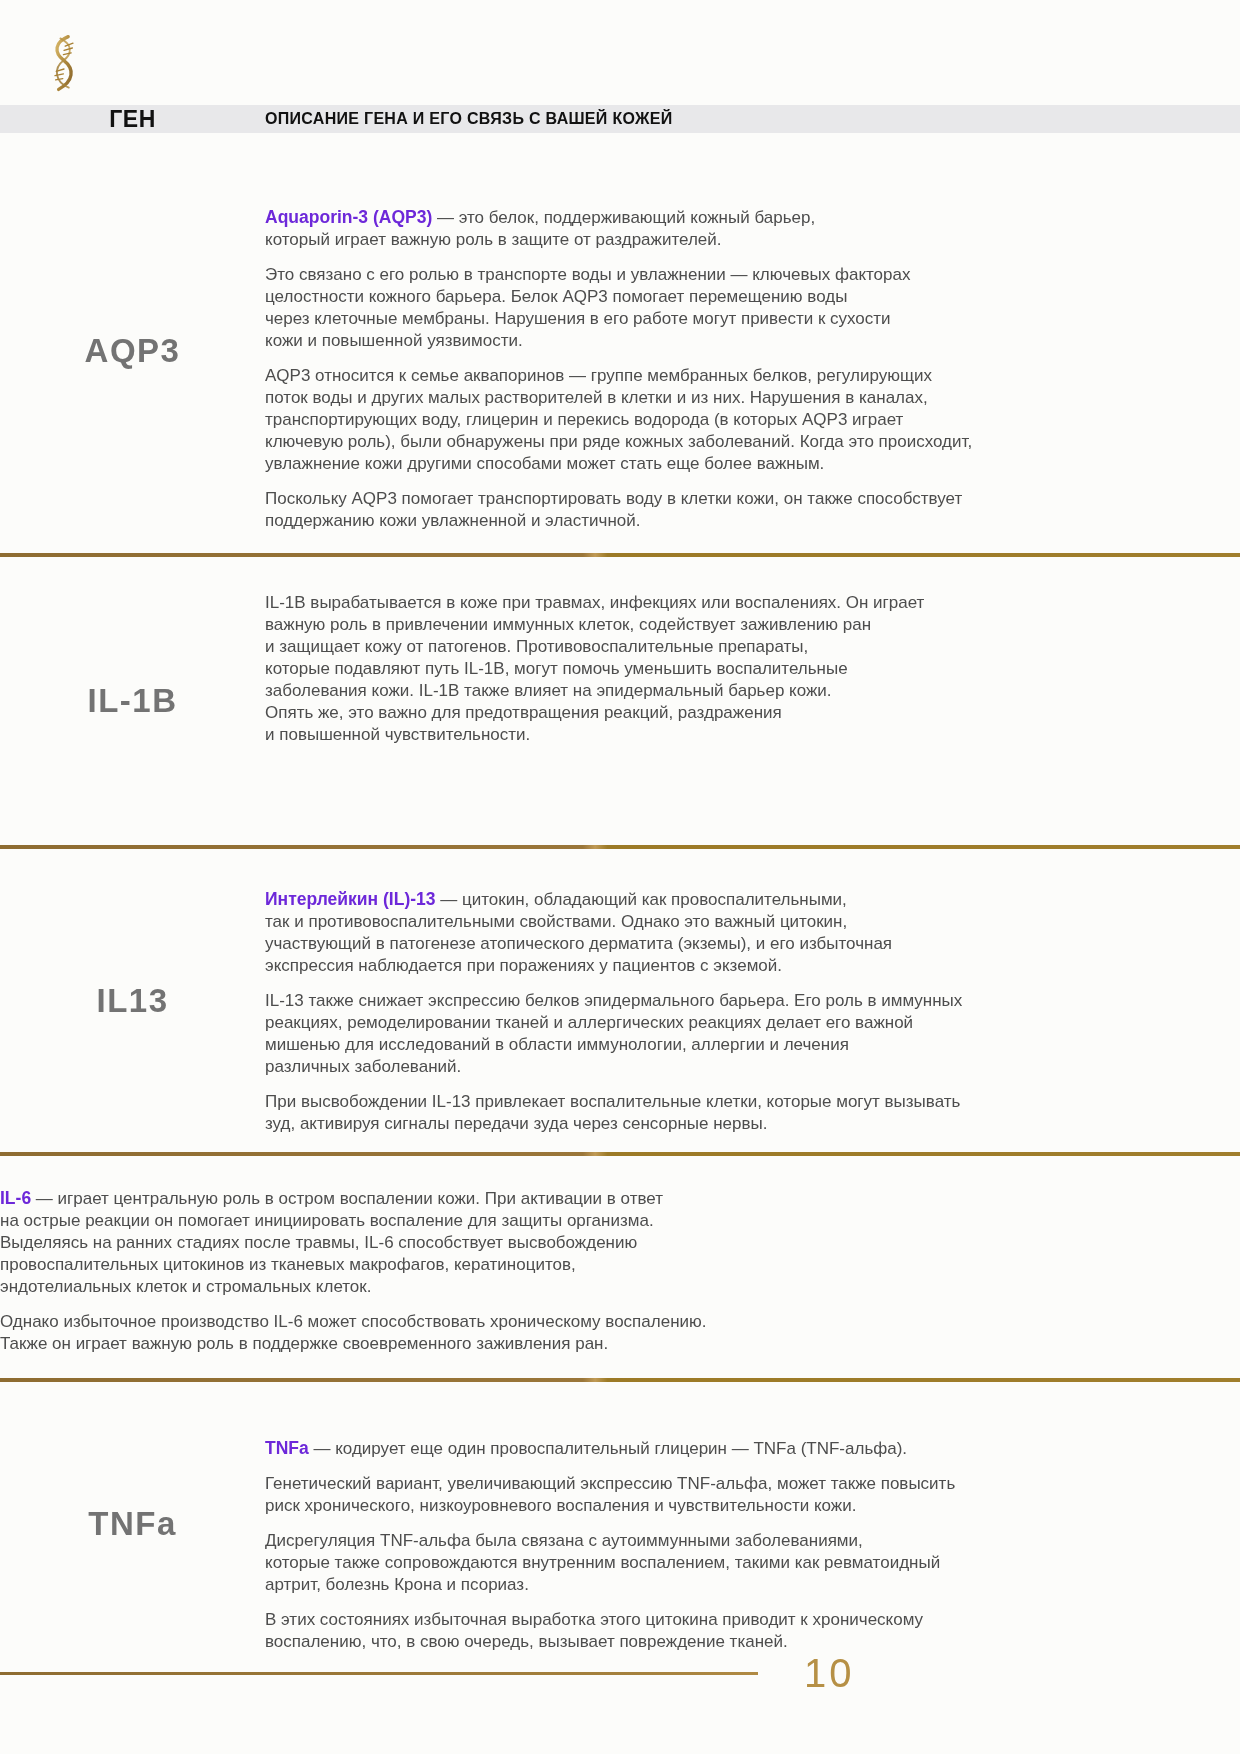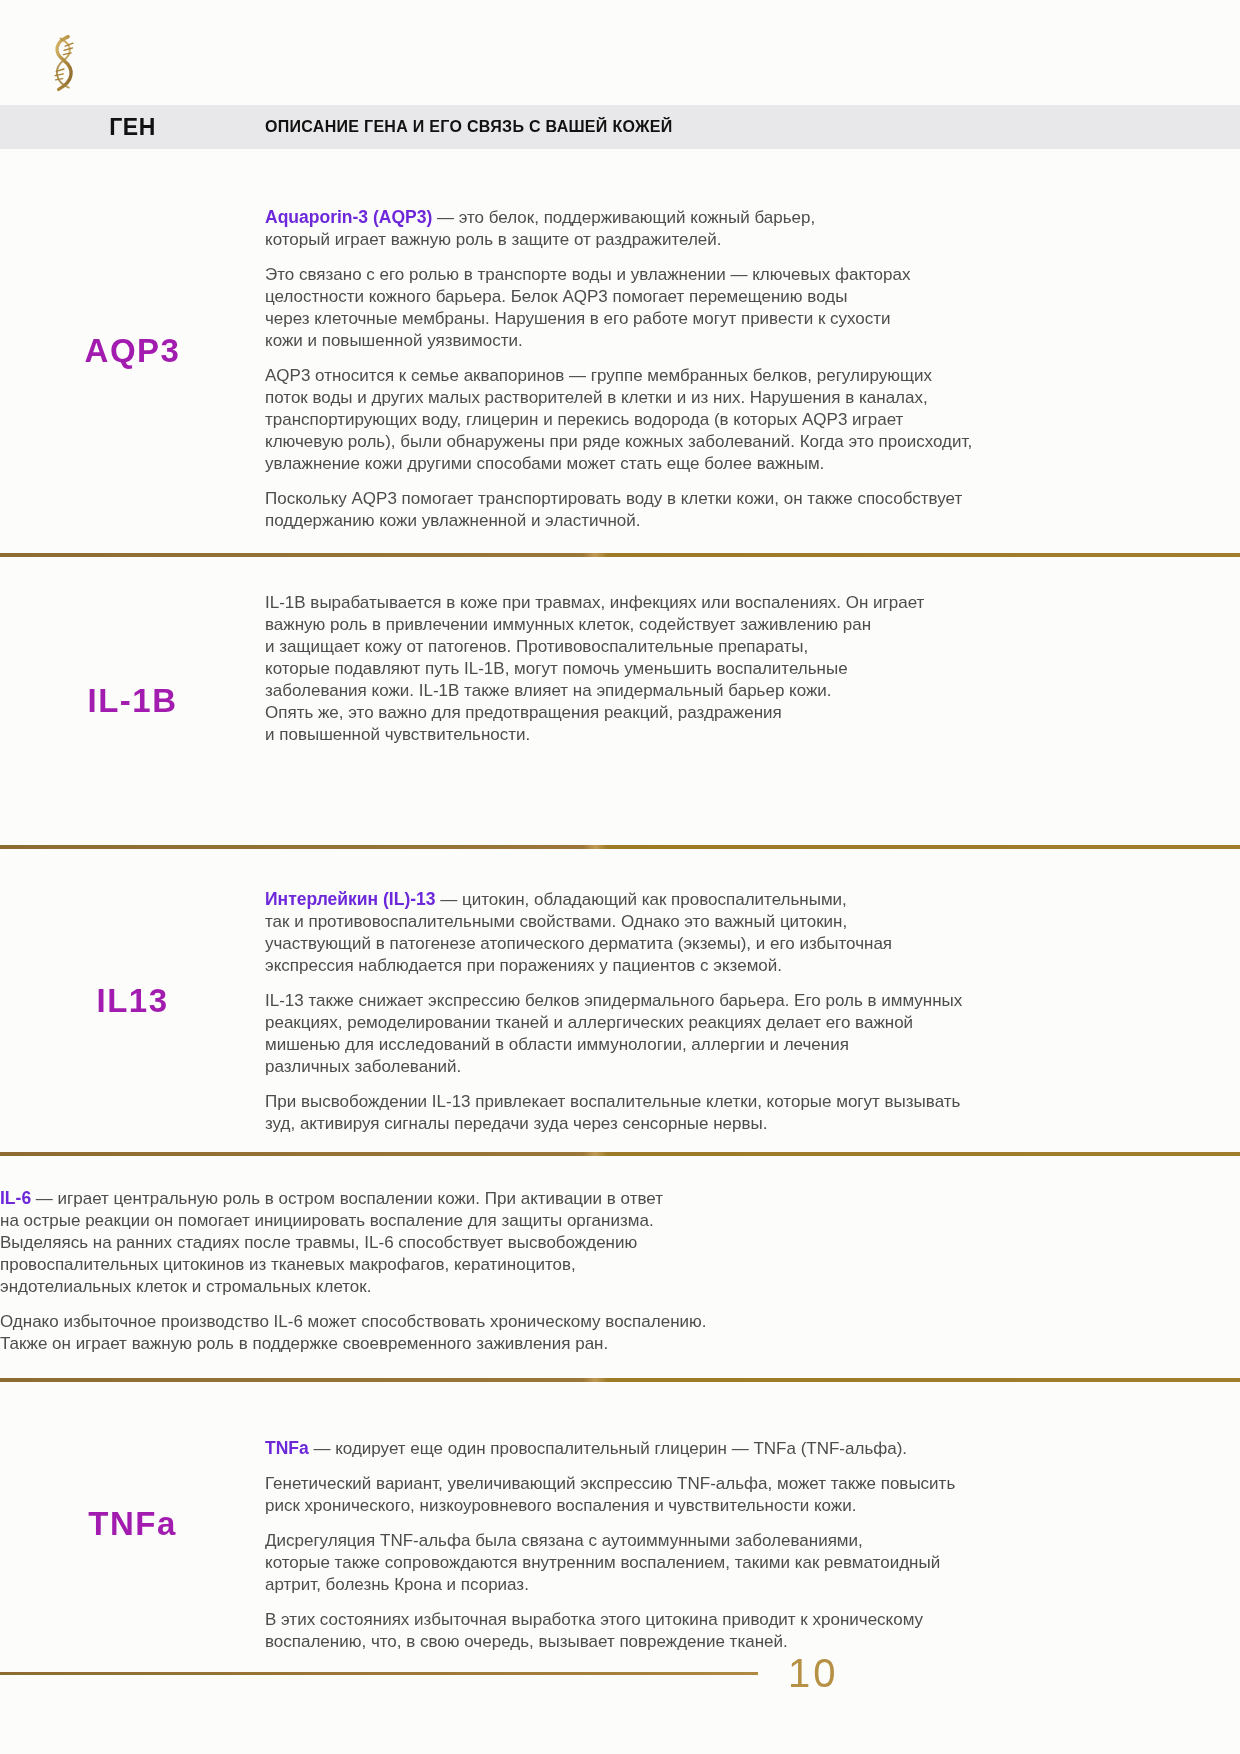--- a/index.html
+++ b/index.html
@@ -6,59 +6,59 @@
   body{
     width:1240px;height:1754px;position:relative;overflow:hidden;
     background:#fcfcfa;
     font-family:"Liberation Sans", sans-serif;
     -webkit-font-smoothing:antialiased;
   }
   
   .logo-wrap{position:absolute;left:46px;top:34px;width:36px;height:58px;}
   
   .hdr-bar{
-    position:absolute;left:0;top:105px;width:1240px;height:44px;
+    position:absolute;left:0;top:105px;width:1240px;height:28px;
     background:#e8e8ea;display:flex;align-items:center;
   }
   .hdr-gene{
     width:265px;text-align:center;
     font-size:23px;font-weight:700;color:#111;letter-spacing:.5px;
   }
   .hdr-desc{
     font-size:16px;font-weight:700;color:#111;letter-spacing:.3px;
   }
   
   .table-body{position:absolute;left:0;top:149px;width:1240px;}
   .row{display:flex;width:1240px;}
   .gene-col{
     width:265px;flex:0 0 265px;display:flex;align-items:center;justify-content:center;
   }
   .gene-label{
-    font-size:33px;font-weight:700;color:#a21caf;letter-spacing:1.5px;
+    font-size:33px;font-weight:700;color:#737373;letter-spacing:1.5px;
   }
   .desc-col{width:760px;flex:0 0 760px;}
   .para{
     margin:0 0 13px 0;
     font-size:17px;line-height:22px;color:#4d4d4d;
   }
   .para .ptext{white-space:pre-line;}
   .para strong{color:#6d28d9;font-weight:700;font-size:17.5px;}
   .row-0{min-height:404px}.row-0 .desc-col{padding-top:57px}
   .row-1{min-height:288px}.row-1 .desc-col{padding-top:35px}
   .row-2{min-height:303px}.row-2 .desc-col{padding-top:39px}
   .row-3{min-height:222px}.row-3 .desc-col{padding-top:31px}
   .row-4{min-height:266px}.row-4 .desc-col{padding-top:55px}
   .divider{
     height:4px;width:1240px;
     background:linear-gradient(90deg,#8e6c31 0%,#9a7639 47%,#c09a55 48%,#9c7a26 49%,#a07e2c 100%);
   }
   
   .footer{
     position:absolute;left:0;top:1650px;width:1240px;height:46px;
-    display:flex;align-items:center;
+    display:flex;align-items:center;gap:16px;
   }
   .footer-line{
     width:758px;height:3px;
     background:linear-gradient(90deg,#8e6c31 0%,#a5813d 85%,#b08a43 100%);
   }
   .page-number{
     margin-left:30px;
     font-size:40px;font-weight:300;color:#b69045;letter-spacing:3px;
     font-family:"Liberation Sans", sans-serif;
   }

